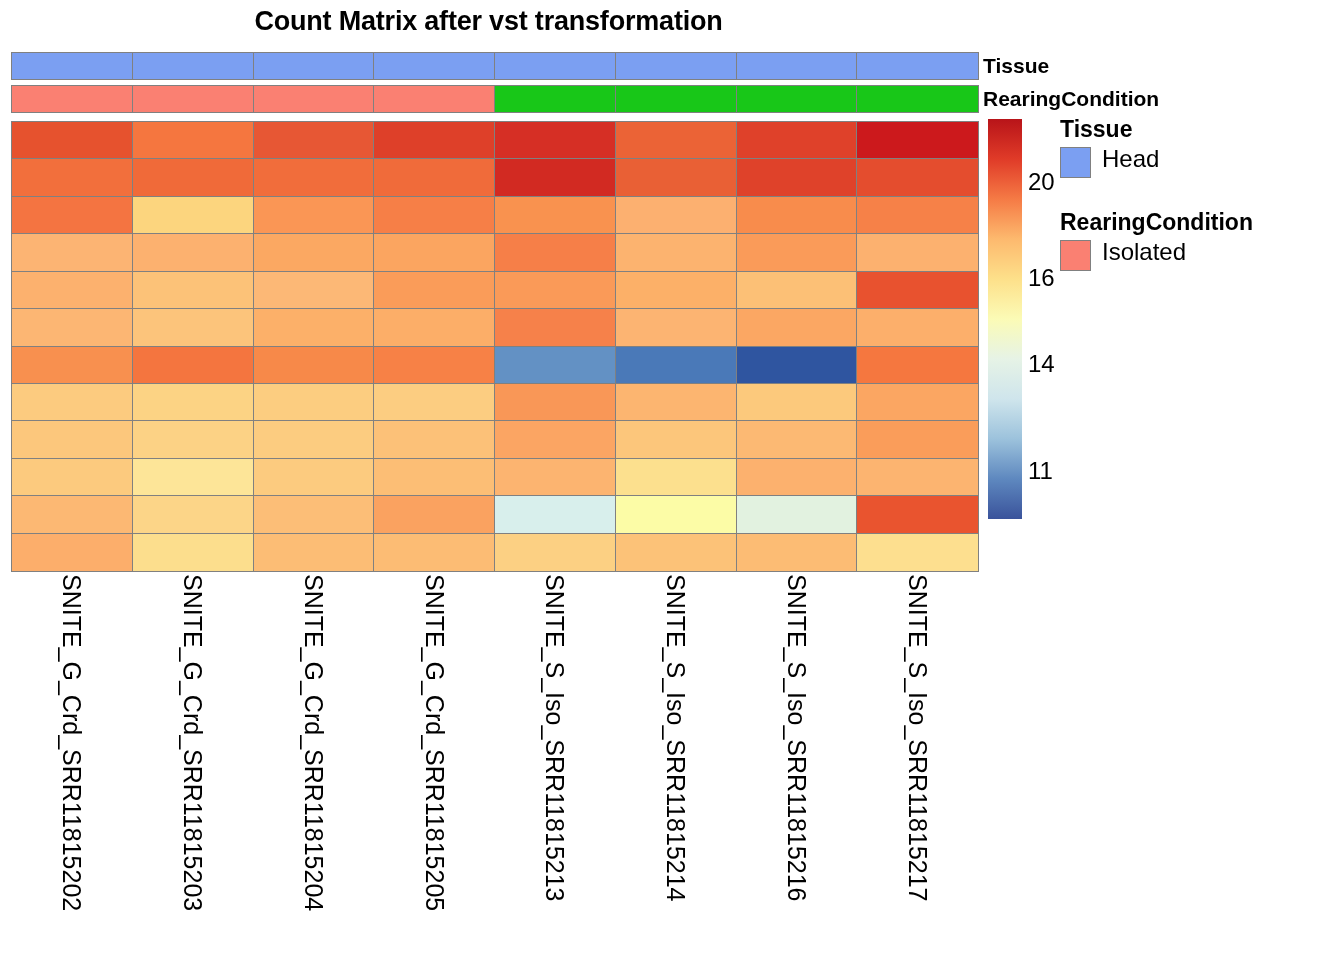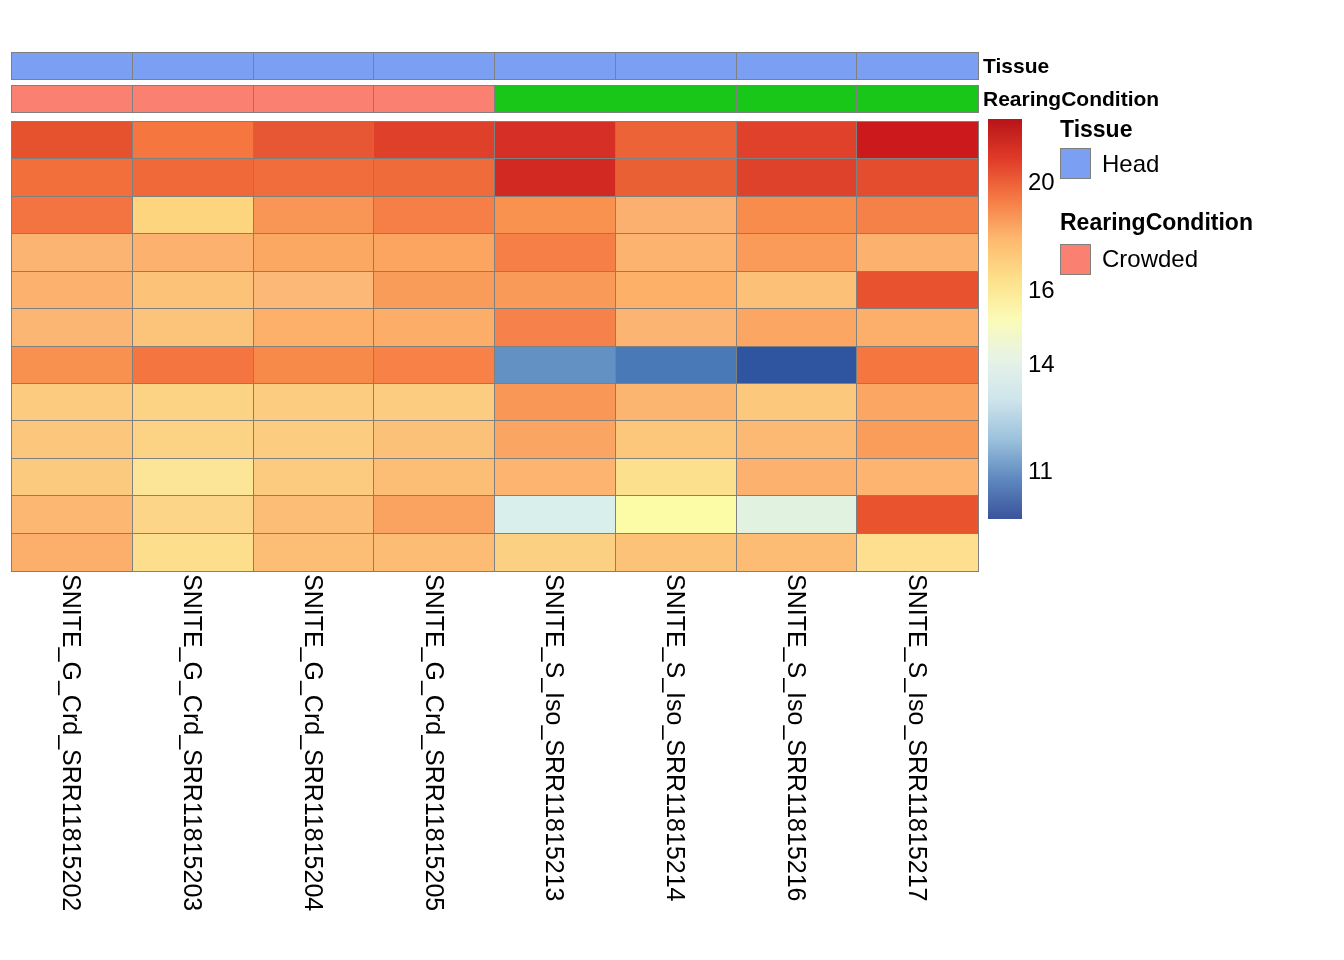--- a/index.html
+++ b/index.html
@@ -83,36 +83,37 @@
 
   
   .legend-block{position:absolute;}
   #legend-tissue{left:1060px;top:116px;}
   #legend-rearing{left:1060px;top:209px;}
   .legend-title{
     font-size:23px;font-weight:bold;white-space:nowrap;
     margin:0 0 4px 0;line-height:1.18;
   }
   .legend-row{
-    display:flex;align-items:center;height:33px;
+    display:flex;align-items:flex-start;height:33px;
   }
   .legend-swatch{
     width:31px;height:31px;box-sizing:border-box;
     border:1.6px solid #808080;flex:0 0 auto;
   }
   .legend-label{
     font-size:24px;margin-left:11px;white-space:nowrap;line-height:1;
   }
   #legend-rearing .legend-row{height:38px;}
 </style>
 </head>
 <body>
 
 <div id="stage">
 
+  <div id="title">Count Matrix after vst transformation</div>
 
   <div class="annobar" id="anno-tissue">
       <div class="annocell" title="Tissue: Head" style="background: rgb(123, 159, 242);"></div>
       <div class="annocell" title="Tissue: Head" style="background: rgb(123, 159, 242);"></div>
       <div class="annocell" title="Tissue: Head" style="background: rgb(123, 159, 242);"></div>
       <div class="annocell" title="Tissue: Head" style="background: rgb(123, 159, 242);"></div>
       <div class="annocell" title="Tissue: Head" style="background: rgb(123, 159, 242);"></div>
       <div class="annocell" title="Tissue: Head" style="background: rgb(123, 159, 242);"></div>
       <div class="annocell" title="Tissue: Head" style="background: rgb(123, 159, 242);"></div>
       <div class="annocell" title="Tissue: Head" style="background: rgb(123, 159, 242);"></div>
@@ -253,38 +254,38 @@
         <div class="collabel">SNITE_S_Iso_SRR11815216</div>
       </div>
       <div class="collabel-slot">
         <div class="collabel">SNITE_S_Iso_SRR11815217</div>
       </div>
     </div>
 
   <div id="colorbar">
     <div id="colorbar-gradient" style="background: linear-gradient(rgb(184, 20, 25) 0%, rgb(224, 59, 40) 10%, rgb(245, 122, 69) 20%, rgb(253, 185, 110) 30%, rgb(253, 224, 138) 40%, rgb(251, 251, 182) 50%, rgb(230, 243, 230) 60%, rgb(207, 229, 236) 70%, rgb(156, 194, 220) 80%, rgb(94, 136, 191) 90%, rgb(58, 83, 155) 100%);"></div>
   <div class="cb-tick" style="top: 62.6506px;">20</div>
-      <div class="cb-tick" style="top: 171px; text-align: center;">16</div>
+      <div class="cb-tick" style="top: 159px; text-align: center;">16</div>
       <div class="cb-tick" style="top: 245px;">14</div>
       <div class="cb-tick" style="top: 351.807px;">11</div>
     </div>
 
   <div class="legend-block" id="legend-tissue">
     <div class="legend-title">Tissue</div>
     <div class="legend-items">
         <div class="legend-row">
           <div class="legend-swatch" style="background: rgb(123, 159, 242);"></div>
           <div class="legend-label">Head</div>
         </div>
       </div>
   </div>
 
   <div class="legend-block" id="legend-rearing">
     <div class="legend-title">RearingCondition</div>
     <div class="legend-items">
         <div class="legend-row">
           <div class="legend-swatch" style="background: rgb(250, 128, 114);"></div>
-          <div class="legend-label">Crowded</div>
+          <div class="legend-label">Isolated</div>
         </div>
       </div>
   </div>
 
 </div>
 
 </body></html>

